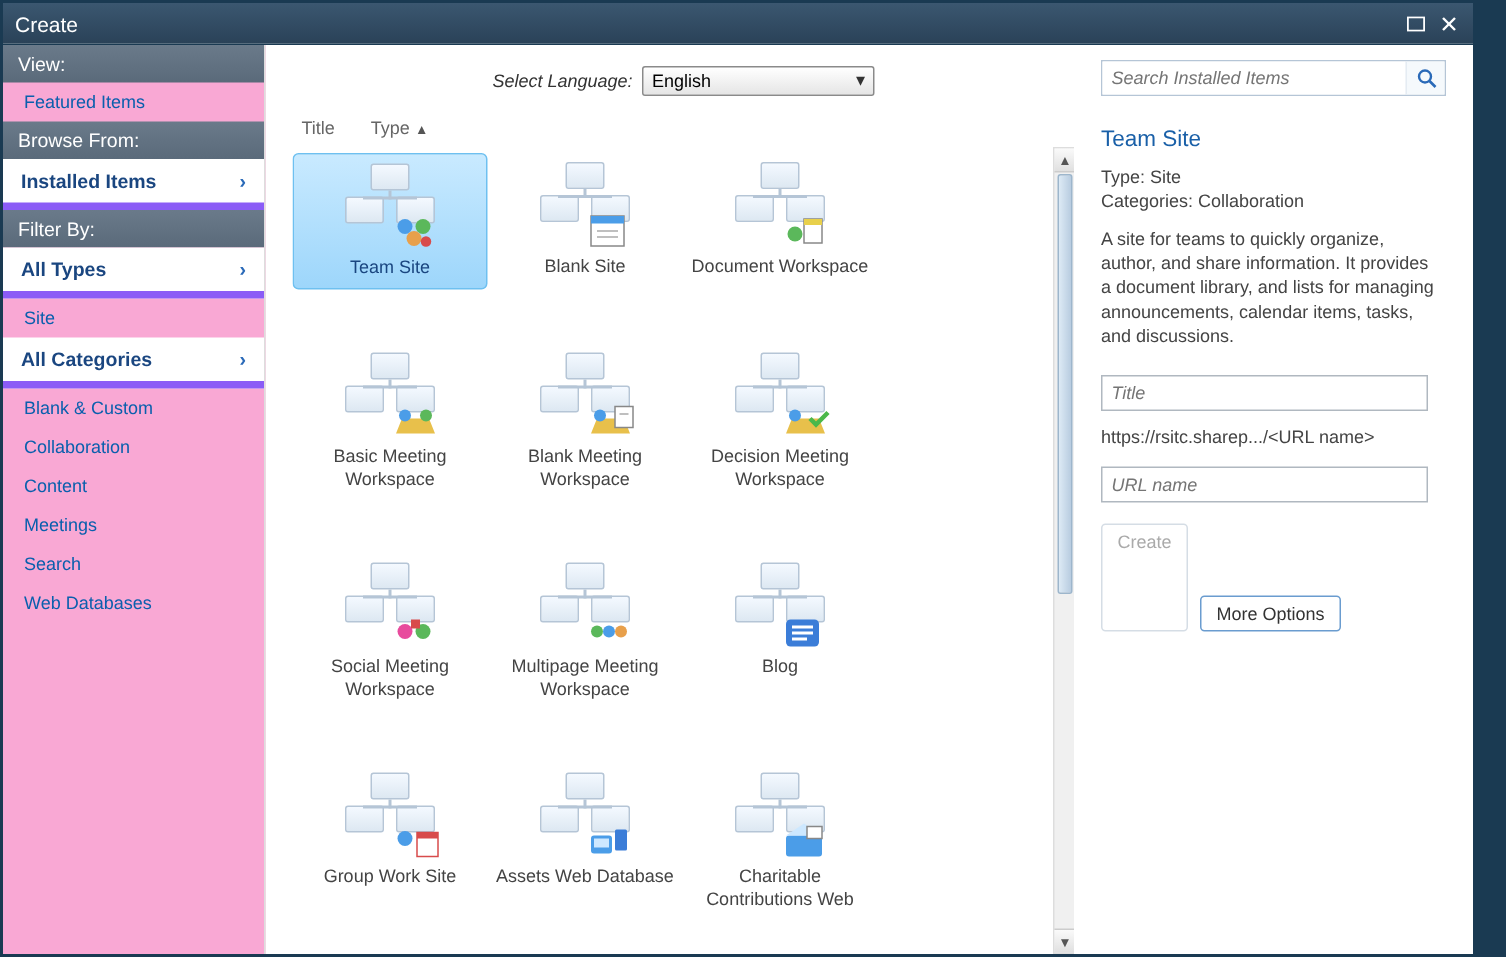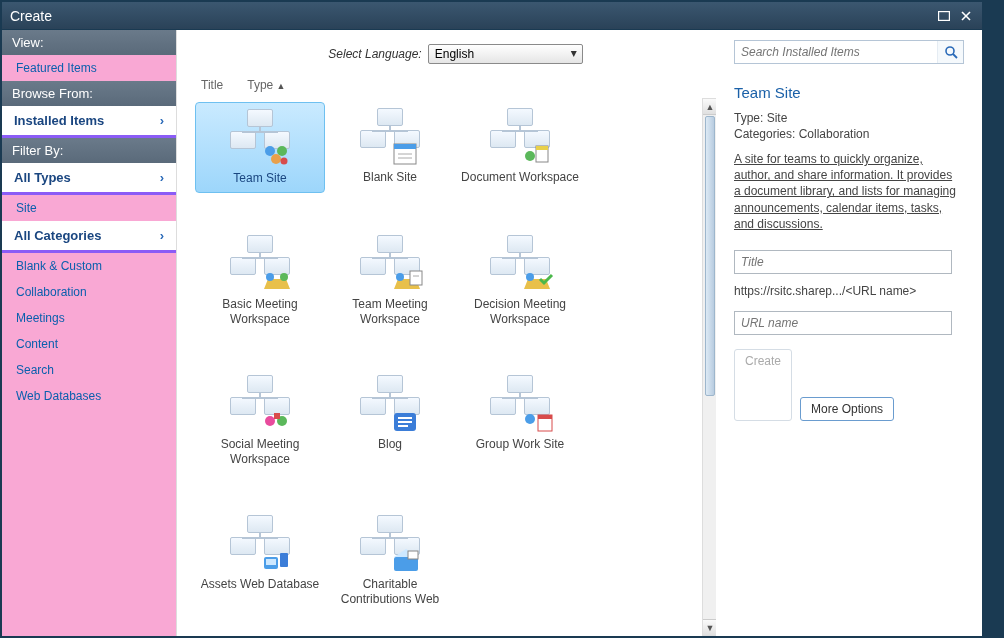--- a/index.html
+++ b/index.html
@@ -9,21 +9,21 @@
 
 .titlebar { background: linear-gradient(to bottom, #3b5770, #2a4258); color: #fff; height: 28px; display: flex; align-items: center; padding: 0 8px; border-bottom: 1px solid #1a3a52; }
 .titlebar .title { flex: 1; font-size: 14px; }
 .titlebar .ctrl { width: 16px; height: 14px; margin-left: 6px; cursor: pointer; display: flex; align-items: center; justify-content: center; }
 
 .body { flex: 1; display: flex; overflow: hidden; }
 
 .sidebar { width: 175px; background: #f9a8d4; display: flex; flex-direction: column; border-right: 1px solid #ddd; }
 .side-header { background: linear-gradient(to bottom, #6a7a8a, #5a6a7a); color: #fff; padding: 5px 10px; font-size: 13px; }
 .side-item { padding: 6px 14px; color: #0a5fad; cursor: pointer; font-size: 12px; }
-.side-expand { background: #fff; padding: 7px 12px; color: #1a4680; font-weight: bold; font-size: 13px; display: flex; justify-content: space-between; align-items: center; cursor: pointer; border-bottom: 3px solid #8b5cf6; }
+.side-expand { background: #fff; padding: 7px 12px; color: #1a4680; font-weight: bold; font-size: 13px; display: flex; justify-content: space-between; align-items: center; cursor: pointer; border-bottom: 5px solid #8b5cf6; }
 .chev { color: #2a6ab8; font-weight: bold; }
 
 .main { flex: 1; display: flex; flex-direction: column; overflow: hidden; padding: 10px 6px 0 18px; position: relative; }
 
 .topbar { display: flex; justify-content: center; align-items: center; padding: 4px 0 14px 0; }
 .lang-label { color: #333; margin-right: 6px; font-style: italic; }
 .lang-select { width: 155px; height: 20px; border: 1px solid #8a8a8a; background: linear-gradient(to bottom,#fff,#e5e5e5); padding: 0 18px 0 6px; position: relative; border-radius: 2px; font-size: 12px; display: flex; align-items: center; }
 .lang-select::after { content: "▾"; position: absolute; right: 5px; top: 1px; color: #333; }
 
 .colhead { display: flex; gap: 24px; color: #666; font-size: 12px; padding: 0 6px 6px 6px; }
@@ -52,21 +52,21 @@
 .sb-btn.bot { position:absolute; bottom:0; width:100%; border-top:1px solid #ccc; border-bottom:none;}
 .sb-thumb { position: absolute; top: 17px; left: 2px; width: 10px; height: 280px; background: linear-gradient(to right,#ddeaf5,#b8cce0); border: 1px solid #9db6cc; border-radius: 2px; }
 
 .rightpane { width: 260px; padding: 10px 18px 10px 12px; display: flex; flex-direction: column; }
 .search-wrap { display: flex; border: 1px solid #b5c5d6; height: 24px; margin-bottom: 20px; }
 .search-wrap input { flex:1; border:none; padding: 0 6px; color:#888; font-style: italic; font-size:12px; outline:none; }
 .search-btn { width: 26px; display:flex; align-items:center; justify-content:center; cursor:pointer; color:#2a6ab8; font-size:13px; border-left: 1px solid #e5ecf3; background: #f5f9fc; }
 
 .detail-title { color: #1a60a8; font-size: 15px; margin-bottom: 10px; }
 .detail-meta { color: #444; font-size: 12px; margin-bottom: 2px; }
-.detail-desc { color: #444; font-size: 12px; margin: 8px 4px 18px 0; line-height: 1.35; text-decoration: underline; }
+.detail-desc { color: #444; font-size: 12px; margin: 8px 4px 18px 0; line-height: 1.35; }
 .form-field { width: 218px; border: 1px solid #b0b8c0; height: 24px; padding: 0 6px; color:#888; font-style: italic; font-size: 12px; margin-bottom: 10px; }
 .url-hint { color: #444; font-size: 12px; margin-bottom: 13px; }
 .btn-row { display: flex; gap: 8px; margin-top: 4px; }
 .btn { border: 1px solid #9db6cc; padding: 4px 10px; font-size: 12px; border-radius: 3px; cursor: pointer; background: #fff; color:#333; }
 .btn.disabled { color: #aaa; border-color: #d5dde5; cursor: default; }
 .btn.more { border-color: #6a9ccf; margin-top: 48px; }
 
 svg { display: block; }
 </style>
 </head>
@@ -106,22 +106,22 @@
         <span class="chev">›</span>
       </div>
       <div class="side-item">Site</div>
 
       <div class="side-expand">
         <span>All Categories</span>
         <span class="chev">›</span>
       </div>
       <div class="side-item">Blank &amp; Custom</div>
       <div class="side-item">Collaboration</div>
+      <div class="side-item">Content</div>
       <div class="side-item">Meetings</div>
-      <div class="side-item">Content</div>
       <div class="side-item">Search</div>
       <div class="side-item">Web Databases</div>
     </div>
 
     <div class="main">
       <div class="topbar">
         <span class="lang-label">Select Language:</span>
         <div class="lang-select">
           <span>English</span>
         </div>
@@ -213,21 +213,21 @@
                 <div class="ln lh"></div>
                 <div class="badge">
                   <svg width="34" height="26">
                     <polygon points="4,22 30,22 26,12 8,12" fill="#e8c04b"></polygon>
                     <circle cx="10" cy="10" r="4" fill="#4b9de8"></circle>
                     <rect x="20" y="4" width="12" height="14" fill="#fff" stroke="#888"></rect>
                     <line x1="23" y1="9" x2="29" y2="9" stroke="#aaa"></line>
                   </svg>
                 </div>
               </div>
-              <div class="lbl">Team Meeting Workspace</div>
+              <div class="lbl">Blank Meeting Workspace</div>
             </div>
             <div class="tile">
               <div class="ico">
                 <div class="box b1"></div>
                 <div class="box b2"></div>
                 <div class="box b3"></div>
                 <div class="ln lv"></div>
                 <div class="ln lh"></div>
                 <div class="badge">
                   <svg width="34" height="26">
@@ -248,20 +248,37 @@
                 <div class="ln lh"></div>
                 <div class="badge">
                   <svg width="34" height="26">
                     <circle cx="10" cy="14" r="5" fill="#e84b9d"></circle>
                     <circle cx="22" cy="14" r="5" fill="#5bb85b"></circle>
                     <rect x="14" y="6" width="6" height="6" fill="#d84b4b"></rect>
                   </svg>
                 </div>
               </div>
               <div class="lbl">Social Meeting Workspace</div>
+            </div>
+            <div class="tile">
+              <div class="ico">
+                <div class="box b1"></div>
+                <div class="box b2"></div>
+                <div class="box b3"></div>
+                <div class="ln lv"></div>
+                <div class="ln lh"></div>
+                <div class="badge">
+                  <svg width="34" height="26">
+                    <circle cx="8" cy="14" r="4" fill="#5bb85b"></circle>
+                    <circle cx="16" cy="14" r="4" fill="#4b9de8"></circle>
+                    <circle cx="24" cy="14" r="4" fill="#e8a04b"></circle>
+                  </svg>
+                </div>
+              </div>
+              <div class="lbl">Multipage Meeting Workspace</div>
             </div>
             <div class="tile">
               <div class="ico">
                 <div class="box b1"></div>
                 <div class="box b2"></div>
                 <div class="box b3"></div>
                 <div class="ln lv"></div>
                 <div class="ln lh"></div>
                 <div class="badge">
                   <svg width="30" height="28">

